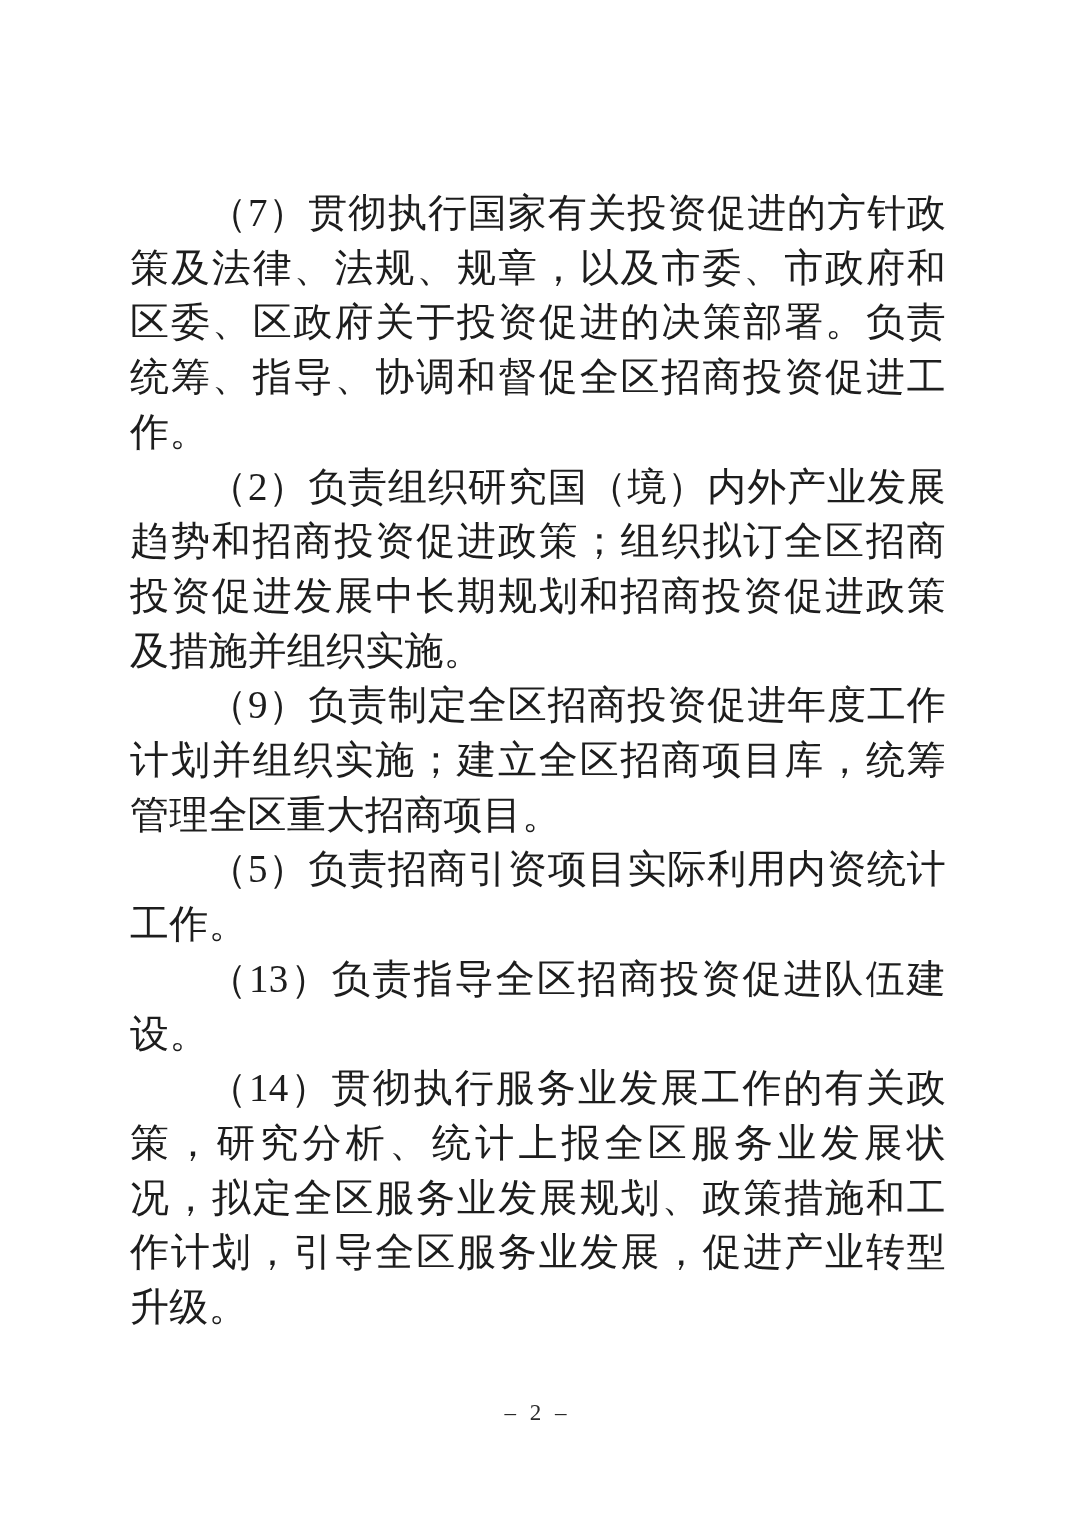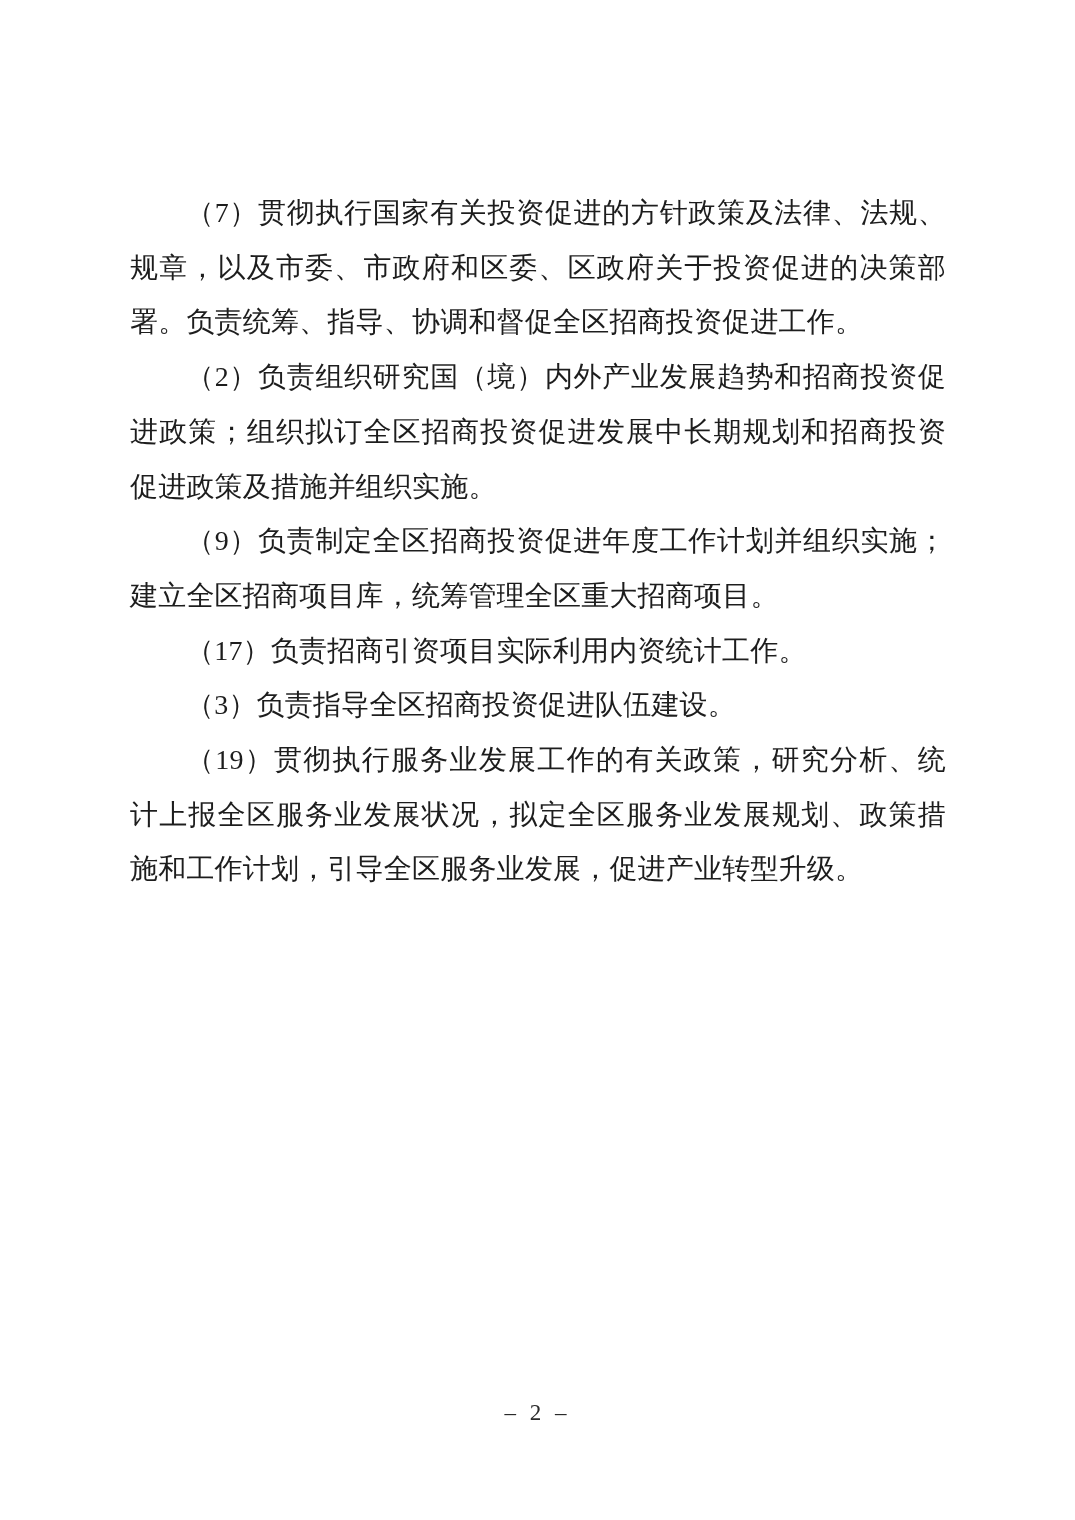--- a/index.html
+++ b/index.html
@@ -17,21 +17,21 @@
     font-family: "Liberation Serif", "DejaVu Serif", serif;
   }
   .doc-body {
     position: absolute;
     left: 130px;
     top: 186px;
     width: 816px;
   }
   .para {
     margin: 0;
-    font-size: 28px;
+    font-size: 39px;
     line-height: 54.7px;
     color: #1d1d1d;
     text-align: justify;
     text-justify: inter-ideograph;
     text-indent: 2em;
     letter-spacing: 0.2px;
     font-weight: 400;
   }
   .footer {
     position: absolute;
@@ -48,20 +48,20 @@
   }
 </style>
 </head>
 <body>
 
 <div class="page">
   <div class="doc-body">
     <p class="para">（7）贯彻执行国家有关投资促进的方针政策及法律、法规、规章，以及市委、市政府和区委、区政府关于投资促进的决策部署。负责统筹、指导、协调和督促全区招商投资促进工作。</p>
     <p class="para">（2）负责组织研究国（境）内外产业发展趋势和招商投资促进政策；组织拟订全区招商投资促进发展中长期规划和招商投资促进政策及措施并组织实施。</p>
     <p class="para">（9）负责制定全区招商投资促进年度工作计划并组织实施；建立全区招商项目库，统筹管理全区重大招商项目。</p>
-    <p class="para">（17）负责招商引资项目实际利用内资统计工作。</p>
-    <p class="para">（3）负责指导全区招商投资促进队伍建设。</p>
-    <p class="para">（19）贯彻执行服务业发展工作的有关政策，研究分析、统计上报全区服务业发展状况，拟定全区服务业发展规划、政策措施和工作计划，引导全区服务业发展，促进产业转型升级。</p>
+    <p class="para">（5）负责招商引资项目实际利用内资统计工作。</p>
+    <p class="para">（13）负责指导全区招商投资促进队伍建设。</p>
+    <p class="para">（14）贯彻执行服务业发展工作的有关政策，研究分析、统计上报全区服务业发展状况，拟定全区服务业发展规划、政策措施和工作计划，引导全区服务业发展，促进产业转型升级。</p>
   </div>
   <div class="footer">
     <span class="page-number">– 2 –</span>
   </div>
 </div>
 
 </body></html>

